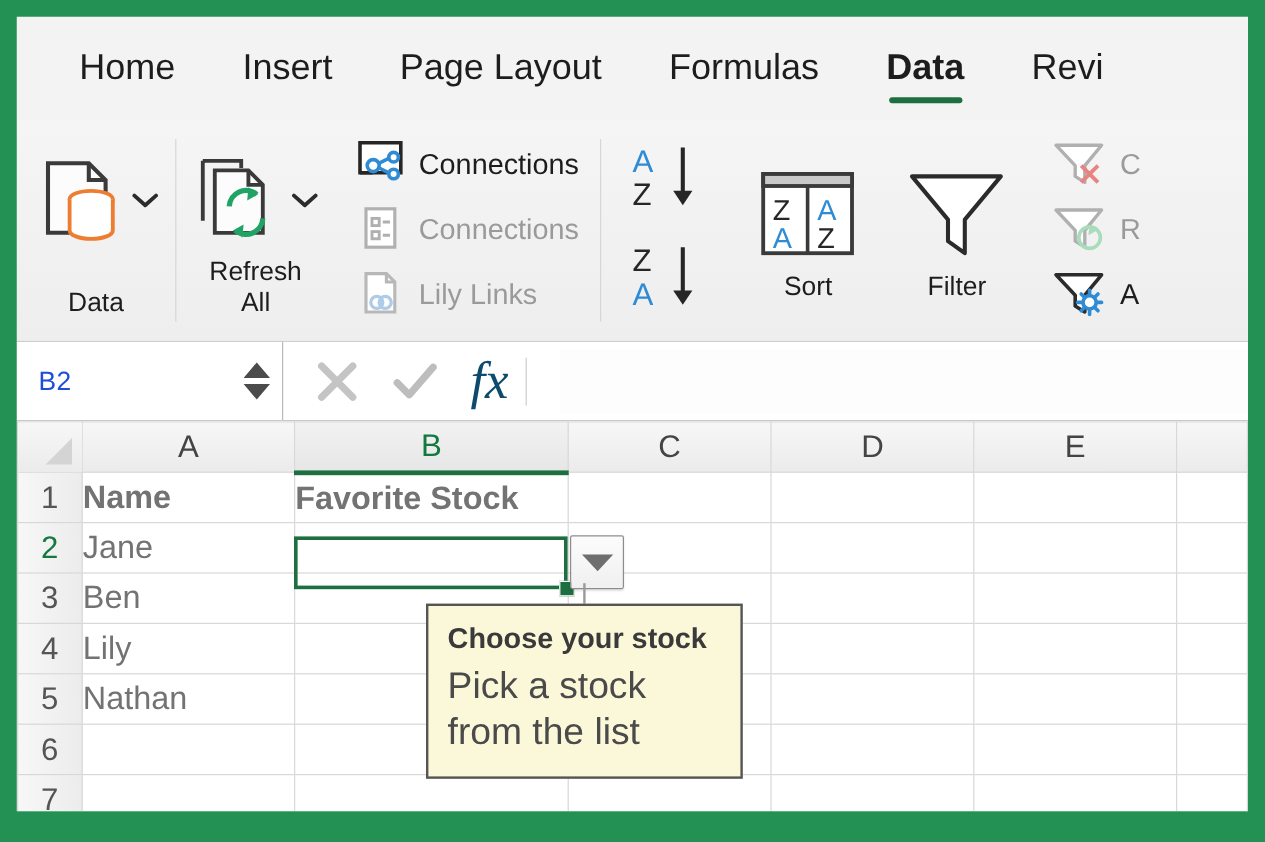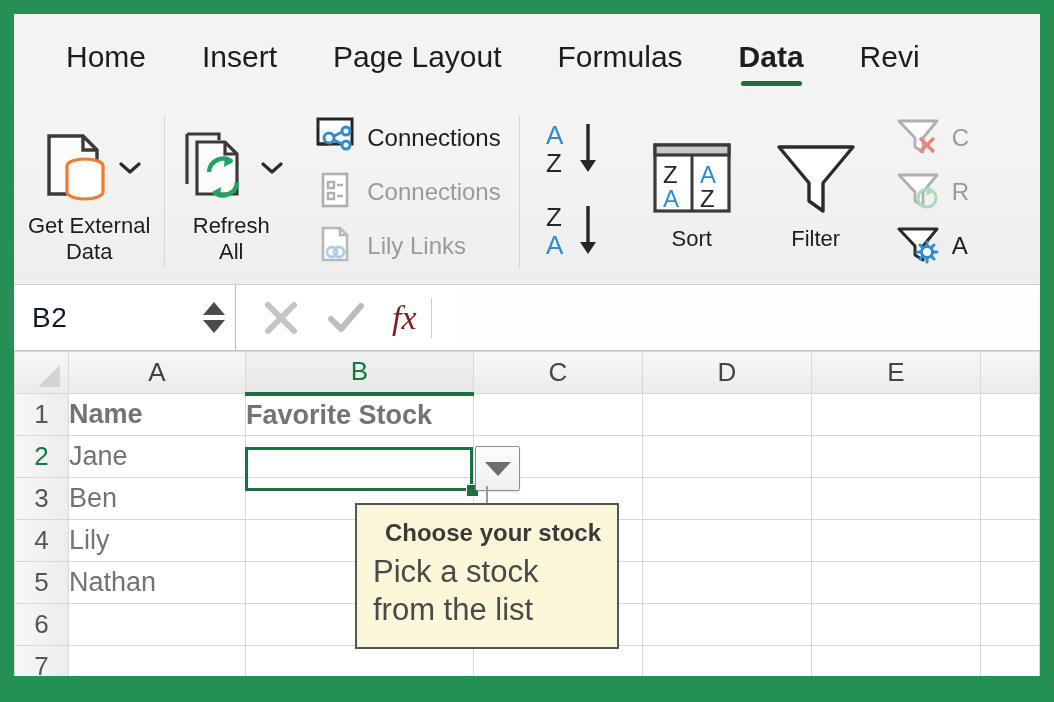--- a/index.html
+++ b/index.html
@@ -155,22 +155,22 @@
     width: 222px;
     flex: 0 0 auto;
     border-right: 1px solid #b9b9b9;
     display: flex;
     align-items: center;
     padding: 0 10px 0 18px;
     background: #fff;
   }
   .namebox .nbval {
     flex: 1;
-    font-size: 28px;
-    color: #0f172a;
+    font-size: 22px;
+    color: #1d4ed8;
     letter-spacing: .5px;
   }
   .spin {
     display: flex;
     flex-direction: column;
     gap: 5px;
     align-items: center;
     cursor: pointer;
   }
   .spin i {
@@ -192,22 +192,22 @@
   .fbtns .fglyph { cursor: pointer; display: flex; align-items: center; }
   .fxwrap {
     display: flex; align-items: center;
     padding-right: 14px;
     border-right: 1px solid #cccccc;
     height: 40px;
   }
   .fx {
     font-family: "Liberation Serif", serif;
     font-style: italic;
-    font-size: 34px;
-    color: #7f1d1d;
+    font-size: 44px;
+    color: #0c4a6e;
     cursor: pointer;
   }
   .finput {
     flex: 1;
     background: #fdfdfd;
     margin: 6px 0 6px 10px;
   }
 
   
   .gridwrap {
@@ -320,21 +320,20 @@
     background: #fbf8d9;
     border: 2px solid #555;
     padding: 14px 16px 18px 16px;
     width: 264px;
   }
   .tt-title {
     font-size: 24px;
     font-weight: bold;
     color: #3a3a3a;
     margin-bottom: 6px;
-    text-align: right;
   }
   .tt-body {
     font-size: 31px;
     color: #4a4a4a;
     line-height: 1.22;
   }
 </style>
 </head>
 <body>
 
@@ -375,21 +374,21 @@
                 <path d="M30 38 V64 a18 7 0 0 0 36 0 V38" fill="#fff" stroke="#ED7D31" stroke-width="3.2"></path>
               </svg>
             </span>
             <span class="chev">
               <svg width="22" height="14" viewBox="0 0 22 14">
                   <path d="M2 3 L11 11 L20 3" fill="none" stroke="#2b2b2b" stroke-width="3.2" stroke-linecap="round" stroke-linejoin="round"></path>
                 </svg>
             </span>
           </div>
           <div class="blabel">
-            <span>Get External</span><br>
+            <br>
             <span>Data</span>
           </div>
         </div>
       </div>
 
       <div class="rsep"></div>
 
       <div class="rgroup">
         <div class="bigbtn">
           <div class="icorow">

